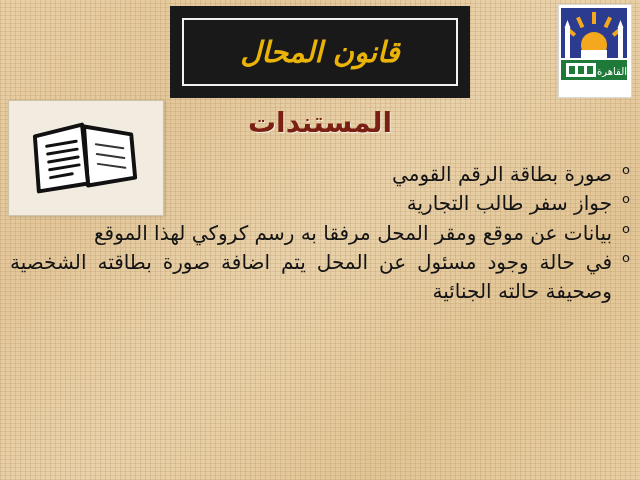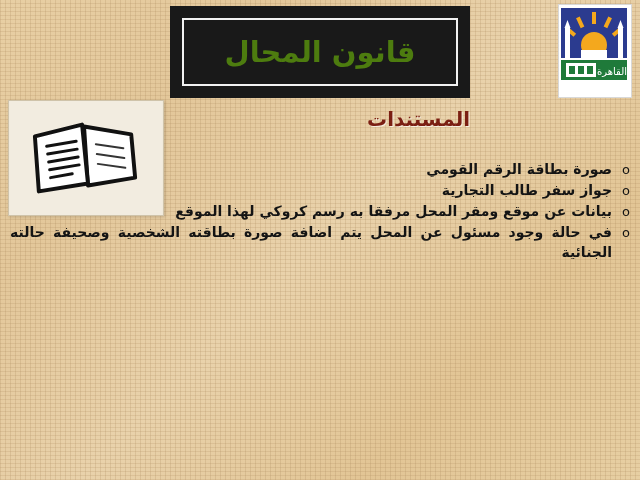--- a/index.html
+++ b/index.html
@@ -32,26 +32,27 @@
   }
   #title-inner {
     width: 272px;
     height: 64px;
     border: 2px solid #f2f2f2;
     display: flex;
     align-items: center;
     justify-content: center;
   }
   #title-text {
-    color: #4d7c0f;
+    color: #eab308;
     font-size: 29px;
     font-weight: bold;
     letter-spacing: 1px;
     line-height: 1;
     white-space: nowrap;
+    font-style: italic;
   }
   
   #logo {
     position: absolute;
     right: 8px;
     top: 4px;
     width: 74px;
     height: 94px;
     background: #ffffff;
     border: 1px solid #d8d8d8;
@@ -70,41 +71,42 @@
     box-shadow: 1px 1px 3px rgba(0,0,0,0.15);
     box-sizing: border-box;
     overflow: hidden;
   }
   
   #subtitle {
     position: absolute;
     right: 170px;
     top: 108px;
     width: 300px;
-    font-size: 20px;
+    text-align: center;
+    font-size: 28px;
     font-weight: bold;
     color: #7b1f12;
     text-shadow: 1px 1px 0 rgba(255,255,255,0.65);
     line-height: 1.1;
   }
   
   #bullets {
     position: absolute;
     right: 10px;
     left: 10px;
     top: 160px;
     list-style: none;
     margin: 0;
     padding: 0;
   }
   #bullets li {
     position: relative;
     color: #141414;
-    font-size: 14px;
-    font-weight: bold;
+    font-size: 20px;
+    font-weight: normal;
     line-height: 1.42;
     padding-right: 18px;
     margin-bottom: 1px;
     text-align: justify;
     text-align-last: right;
   }
   #bullets li.short {
     text-align: right;
     text-align-last: right;
   }

